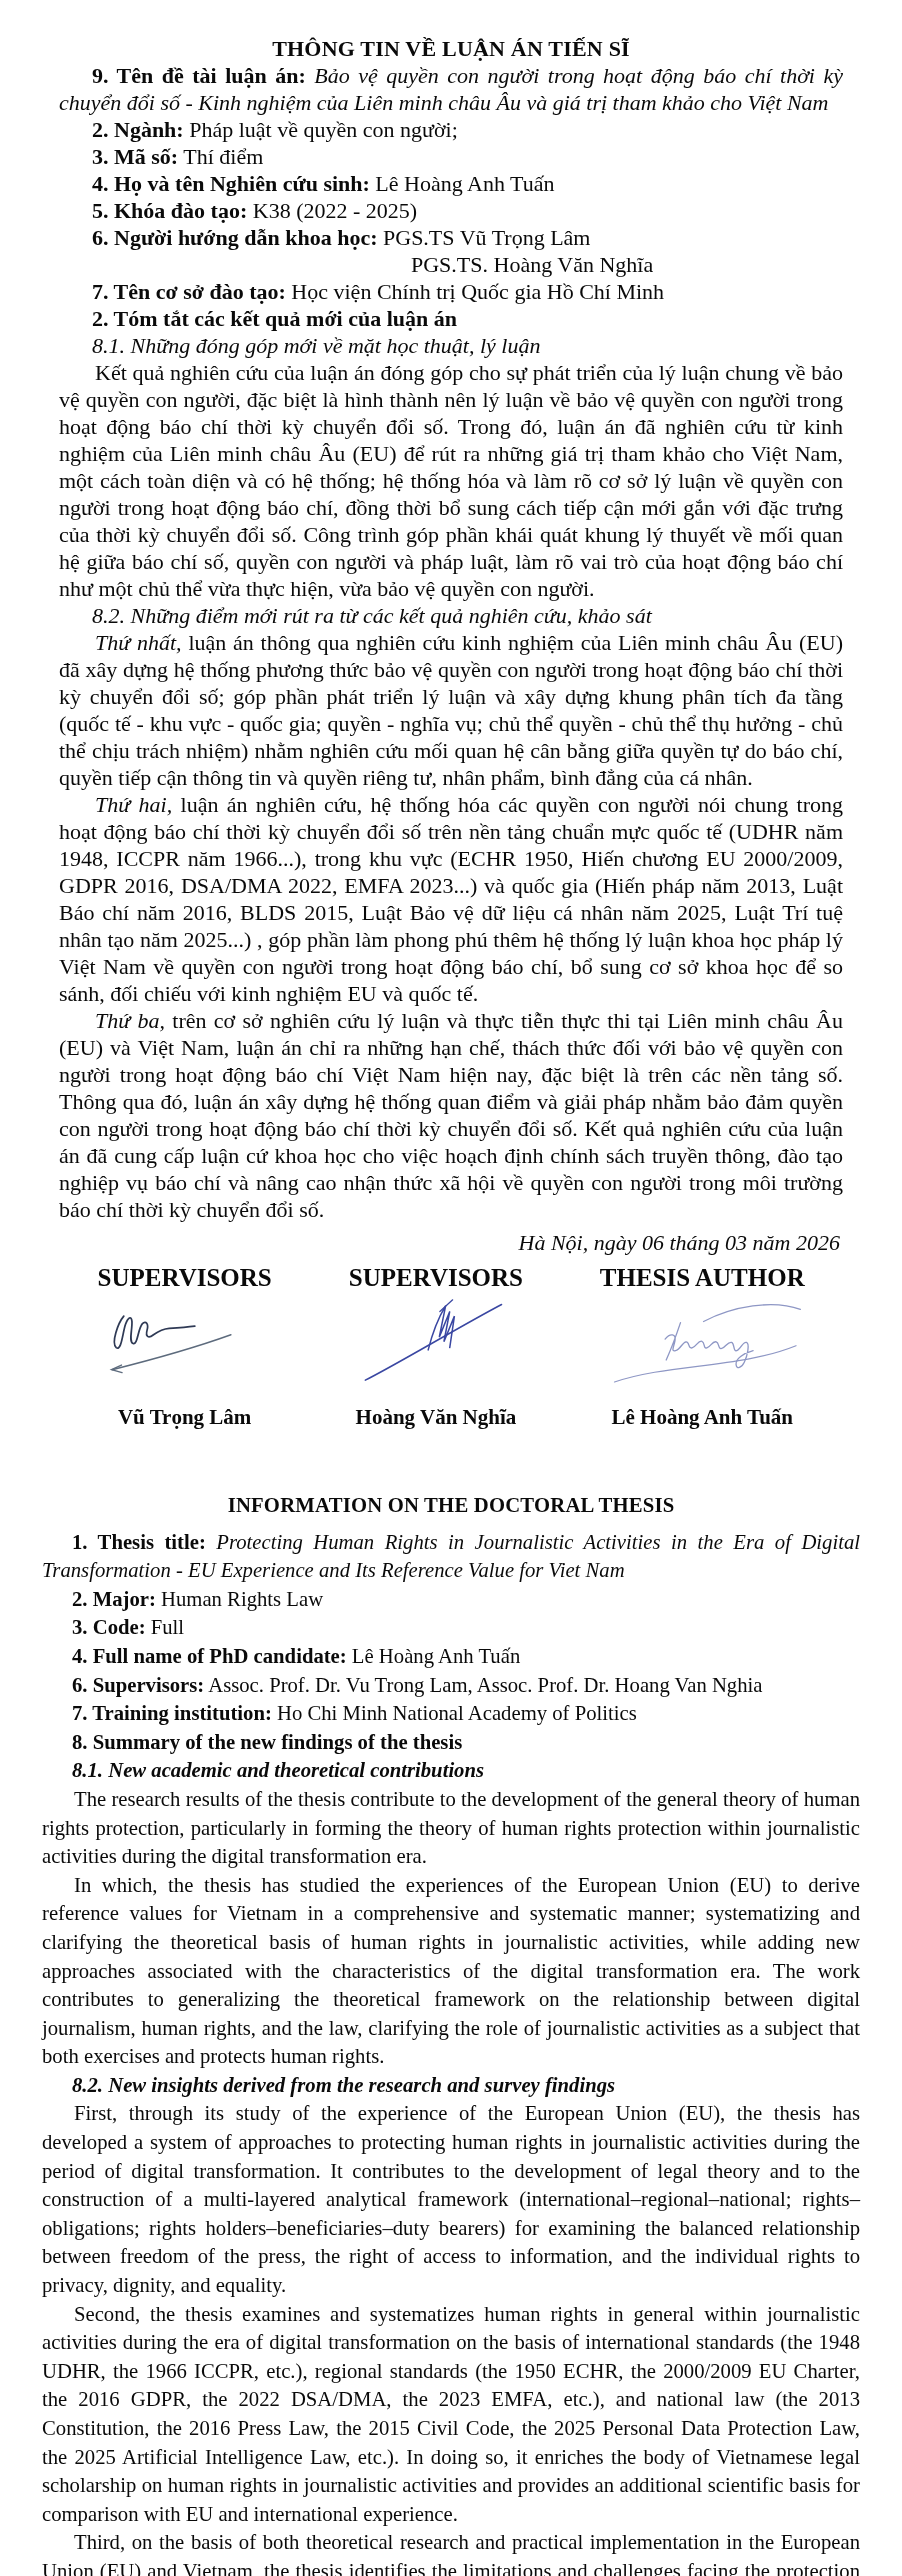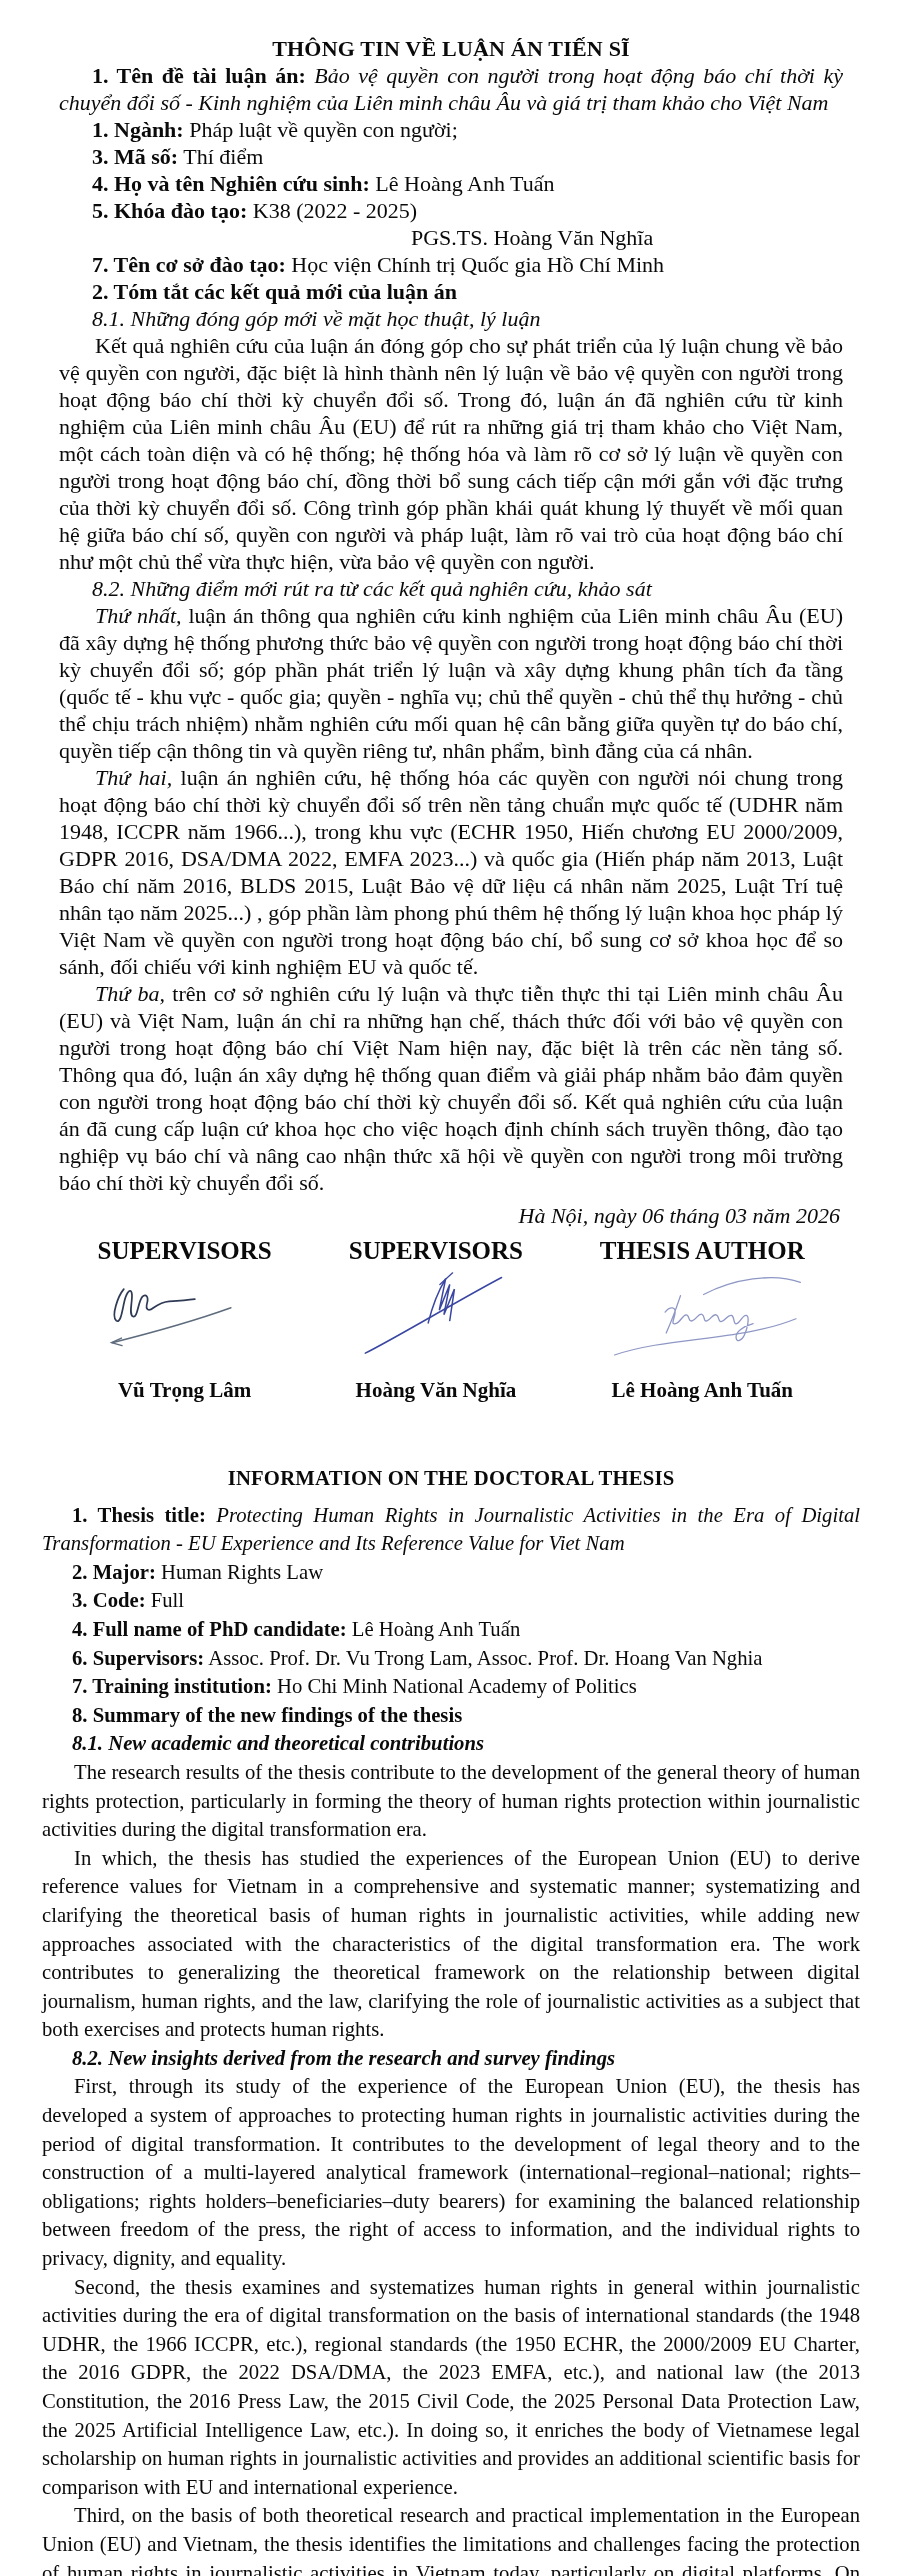--- a/index.html
+++ b/index.html
@@ -42,25 +42,26 @@
   .sign-name{font-weight:700;font-size:21px;line-height:27px;margin-top:11px;}
 </style>
 </head>
 <body>
 
 <div class="page">
 
   <section class="vn">
     <p class="doc-title">THÔNG TIN VỀ LUẬN ÁN TIẾN SĨ</p>
 
-    <p class="field"><b>1.  Tên đề tài luận án:</b> <i>Bảo vệ quyền con người trong hoạt động báo chí thời kỳ chuyển đổi số - Kinh nghiệm của Liên minh châu Âu và giá trị tham khảo cho Việt Nam</i></p>
-    <p class="field"><b>1. Ngành:</b> <span>Pháp luật về quyền con người;</span></p>
+    <p class="field"><b>9.  Tên đề tài luận án:</b> <i>Bảo vệ quyền con người trong hoạt động báo chí thời kỳ chuyển đổi số - Kinh nghiệm của Liên minh châu Âu và giá trị tham khảo cho Việt Nam</i></p>
+    <p class="field"><b>2. Ngành:</b> <span>Pháp luật về quyền con người;</span></p>
     <p class="field"><b>3. Mã số:</b> <span>Thí điểm</span></p>
     <p class="field"><b>4. Họ và tên Nghiên cứu sinh:</b> <span>Lê Hoàng Anh Tuấn</span></p>
     <p class="field"><b>5. Khóa đào tạo:</b> <span>K38 (2022 - 2025)</span></p>
+    <p class="field"><b>6. Người hướng dẫn khoa học:</b> <span>PGS.TS Vũ Trọng Lâm</span></p>
     <p class="sup2">PGS.TS. Hoàng Văn Nghĩa</p>
     <p class="field"><b>7. Tên cơ sở đào tạo:</b> <span>Học viện Chính trị Quốc gia Hồ Chí Minh</span></p>
     <p class="field"><b>2. Tóm tắt các kết quả mới của luận án</b></p>
 
     <p class="h-sub">8.1. Những đóng góp mới về mặt học thuật, lý luận</p>
     <p class="para">Kết quả nghiên cứu của luận án đóng góp cho sự phát triển của lý luận chung về bảo vệ quyền con người, đặc biệt là hình thành nên lý luận về bảo vệ quyền con người trong hoạt động báo chí thời kỳ chuyển đổi số. Trong đó, luận án đã nghiên cứu từ kinh nghiệm của Liên minh châu Âu (EU) để rút ra những giá trị tham khảo cho Việt Nam, một cách toàn diện và có hệ thống; hệ thống hóa và làm rõ cơ sở lý luận về quyền con người trong hoạt động báo chí, đồng thời bổ sung cách tiếp cận mới gắn với đặc trưng của thời kỳ chuyển đổi số. Công trình góp phần khái quát khung lý thuyết về mối quan hệ giữa báo chí số, quyền con người và pháp luật, làm rõ vai trò của hoạt động báo chí như một chủ thể vừa thực hiện, vừa bảo vệ quyền con người.</p>
 
     <p class="h-sub">8.2. Những điểm mới rút ra từ các kết quả nghiên cứu, khảo sát</p>
     <p class="para"><span class="lead">Thứ nhất,</span><span> luận án thông qua nghiên cứu kinh nghiệm của Liên minh châu Âu (EU) đã xây dựng hệ thống phương thức bảo vệ quyền con người trong hoạt động báo chí thời kỳ chuyển đổi số; góp phần phát triển lý luận và xây dựng khung phân tích đa tầng (quốc tế - khu vực - quốc gia; quyền - nghĩa vụ; chủ thể quyền - chủ thể thụ hưởng - chủ thể chịu trách nhiệm) nhằm nghiên cứu mối quan hệ cân bằng giữa quyền tự do báo chí, quyền tiếp cận thông tin và quyền riêng tư, nhân phẩm, bình đẳng của cá nhân.</span></p>
     <p class="para"><span class="lead">Thứ hai,</span><span> luận án nghiên cứu, hệ thống hóa các quyền con người nói chung trong hoạt động báo chí thời kỳ chuyển đổi số trên nền tảng chuẩn mực quốc tế (UDHR năm 1948, ICCPR năm 1966...), trong khu vực (ECHR 1950, Hiến chương EU 2000/2009, GDPR 2016, DSA/DMA 2022, EMFA 2023...) và quốc gia (Hiến pháp năm 2013, Luật Báo chí năm 2016, BLDS 2015, Luật Bảo vệ dữ liệu cá nhân năm 2025, Luật Trí tuệ nhân tạo năm 2025...) , góp phần làm phong phú thêm hệ thống lý luận khoa học pháp lý Việt Nam về quyền con người trong hoạt động báo chí, bổ sung cơ sở khoa học để so sánh, đối chiếu với kinh nghiệm EU và quốc tế.</span></p>

